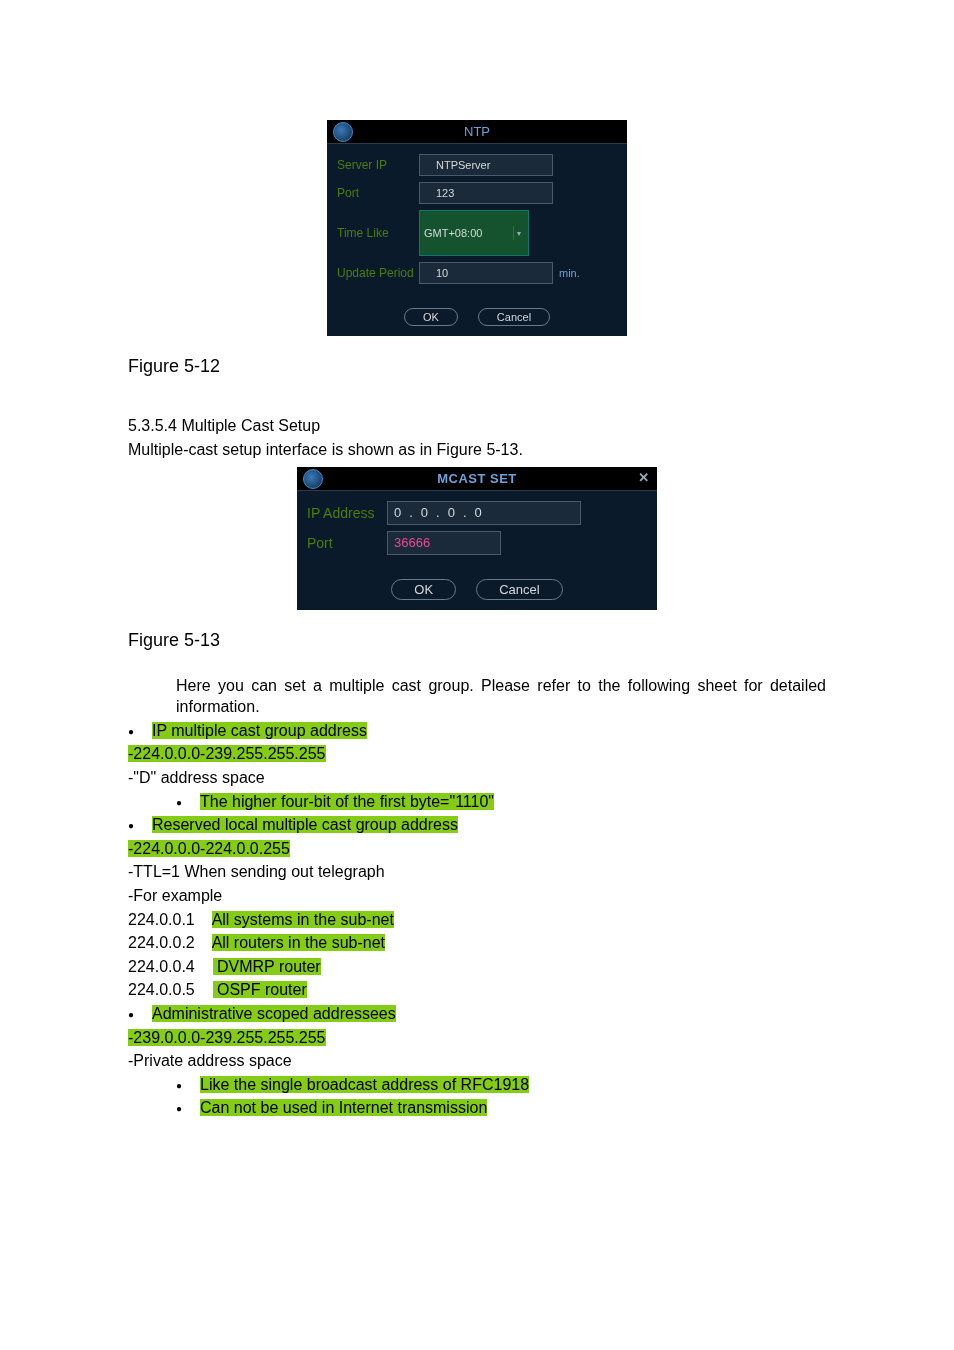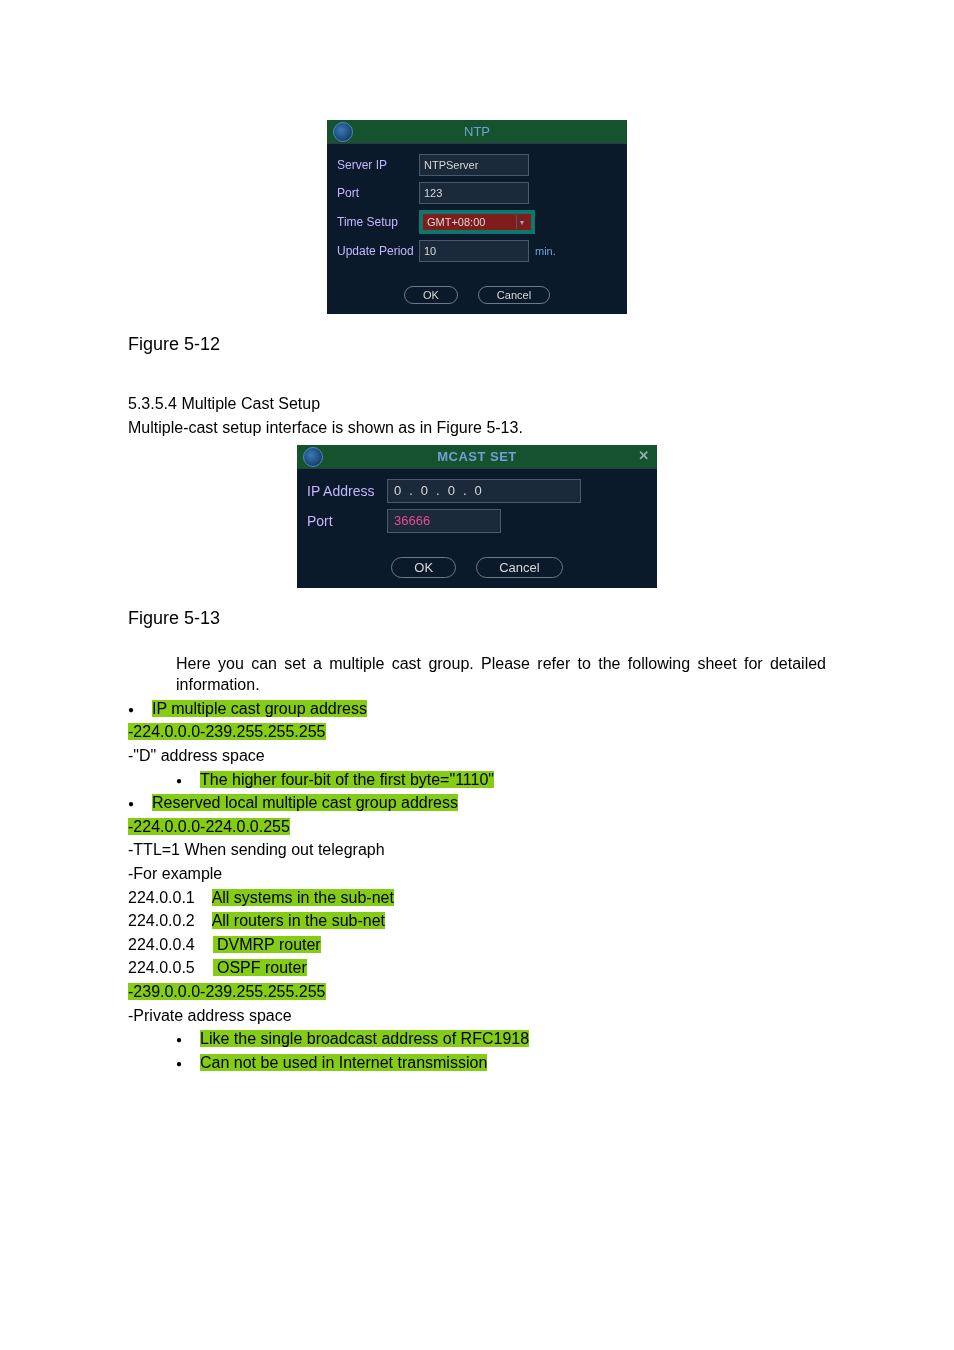--- a/index.html
+++ b/index.html
@@ -21,21 +21,21 @@
   }
   .dialog {
     background: #0a1a2a;
     color: #d0d0d0;
     position: relative;
     font-size: 12px;
   }
   .dialog.ntp { width: 300px; }
   .dialog.mcast { width: 360px; }
   .dialog-title {
-    background: #14532d;
+    background: #000000;
     color: #6fa0d8;
     text-align: center;
     padding: 4px 0;
     font-size: 13px;
     position: relative;
     border-bottom: 1px solid #2a3a4a;
   }
   .dialog-title .icon {
     position: absolute;
     left: 6px;
@@ -56,39 +56,39 @@
     cursor: pointer;
   }
   .dialog-body { padding: 10px 10px 4px 10px; }
   .form-row {
     display: flex;
     align-items: center;
     margin-bottom: 6px;
   }
   .form-label {
     width: 82px;
-    color: #c4b5fd;
+    color: #4d7c0f;
     font-size: 12px;
   }
   .mcast .form-label { width: 80px; font-size: 14px; }
   .text-input {
     background: #1a2a3a;
     border: 1px solid #4a5a6a;
     color: #d8d8d8;
-    padding: 2px 4px;
+    padding: 2px 16px;
     font-size: 11px;
     height: 16px;
     line-height: 16px;
   }
   .text-input.w1 { width: 100px; }
   .select-input {
-    background: #7f1d1d;
-    border: 4px solid #0f766e;
-    color: #d8d8d8;
-    padding: 0 4px;
+    background: #14532d;
+    border: 1px solid #0f766e;
+    color: #d8d8d8;
+    padding: 14px 4px;
     font-size: 11px;
     height: 16px;
     width: 100px;
     position: relative;
     display: flex;
     justify-content: space-between;
     align-items: center;
   }
   .select-caret {
     width: 10px; height: 14px;
@@ -170,21 +170,21 @@
       <div class="dialog-body">
         <div class="form-row">
           <span class="form-label">Server IP</span>
           <span class="text-input w1">NTPServer</span>
         </div>
         <div class="form-row">
           <span class="form-label">Port</span>
           <span class="text-input w1">123</span>
         </div>
         <div class="form-row">
-          <span class="form-label">Time Setup</span>
+          <span class="form-label">Time Like</span>
           <span class="select-input">
             <span>GMT+08:00</span>
             <span class="select-caret">▾</span>
           </span>
         </div>
         <div class="form-row">
           <span class="form-label">Update Period</span>
           <span class="text-input w1">10</span>
           <span class="unit">min.</span>
         </div>
@@ -244,18 +244,19 @@
   <div class="body-text bullet1 bullet-dot"><span class="hl">Reserved local multiple cast group address</span></div>
   <div class="body-text"><span class="hl">-224.0.0.0-224.0.0.255</span></div>
   <div class="body-text">-TTL=1 When sending out telegraph</div>
   <div class="body-text">-For example</div>
 
   <div class="body-text pre"><span>224.0.0.1    </span><span class="hl">All systems in the sub-net</span></div>
   <div class="body-text pre"><span>224.0.0.2    </span><span class="hl">All routers in the sub-net</span></div>
   <div class="body-text pre"><span>224.0.0.4    </span><span class="hl"> DVMRP router</span></div>
   <div class="body-text pre"><span>224.0.0.5    </span><span class="hl"> OSPF router</span></div>
 
+  <div class="body-text bullet1 bullet-dot"><span class="hl">Administrative scoped addressees</span></div>
   <div class="body-text"><span class="hl">-239.0.0.0-239.255.255.255</span></div>
   <div class="body-text">-Private address space</div>
   <div class="body-text bullet2 bullet-dot"><span class="hl">Like the single broadcast address of RFC1918</span><span class="hl"> </span></div>
   <div class="body-text bullet2 bullet-dot"><span class="hl">Can not be used in Internet transmission</span><span class="hl"> </span></div>
 
 </div>
 
 </body></html>

